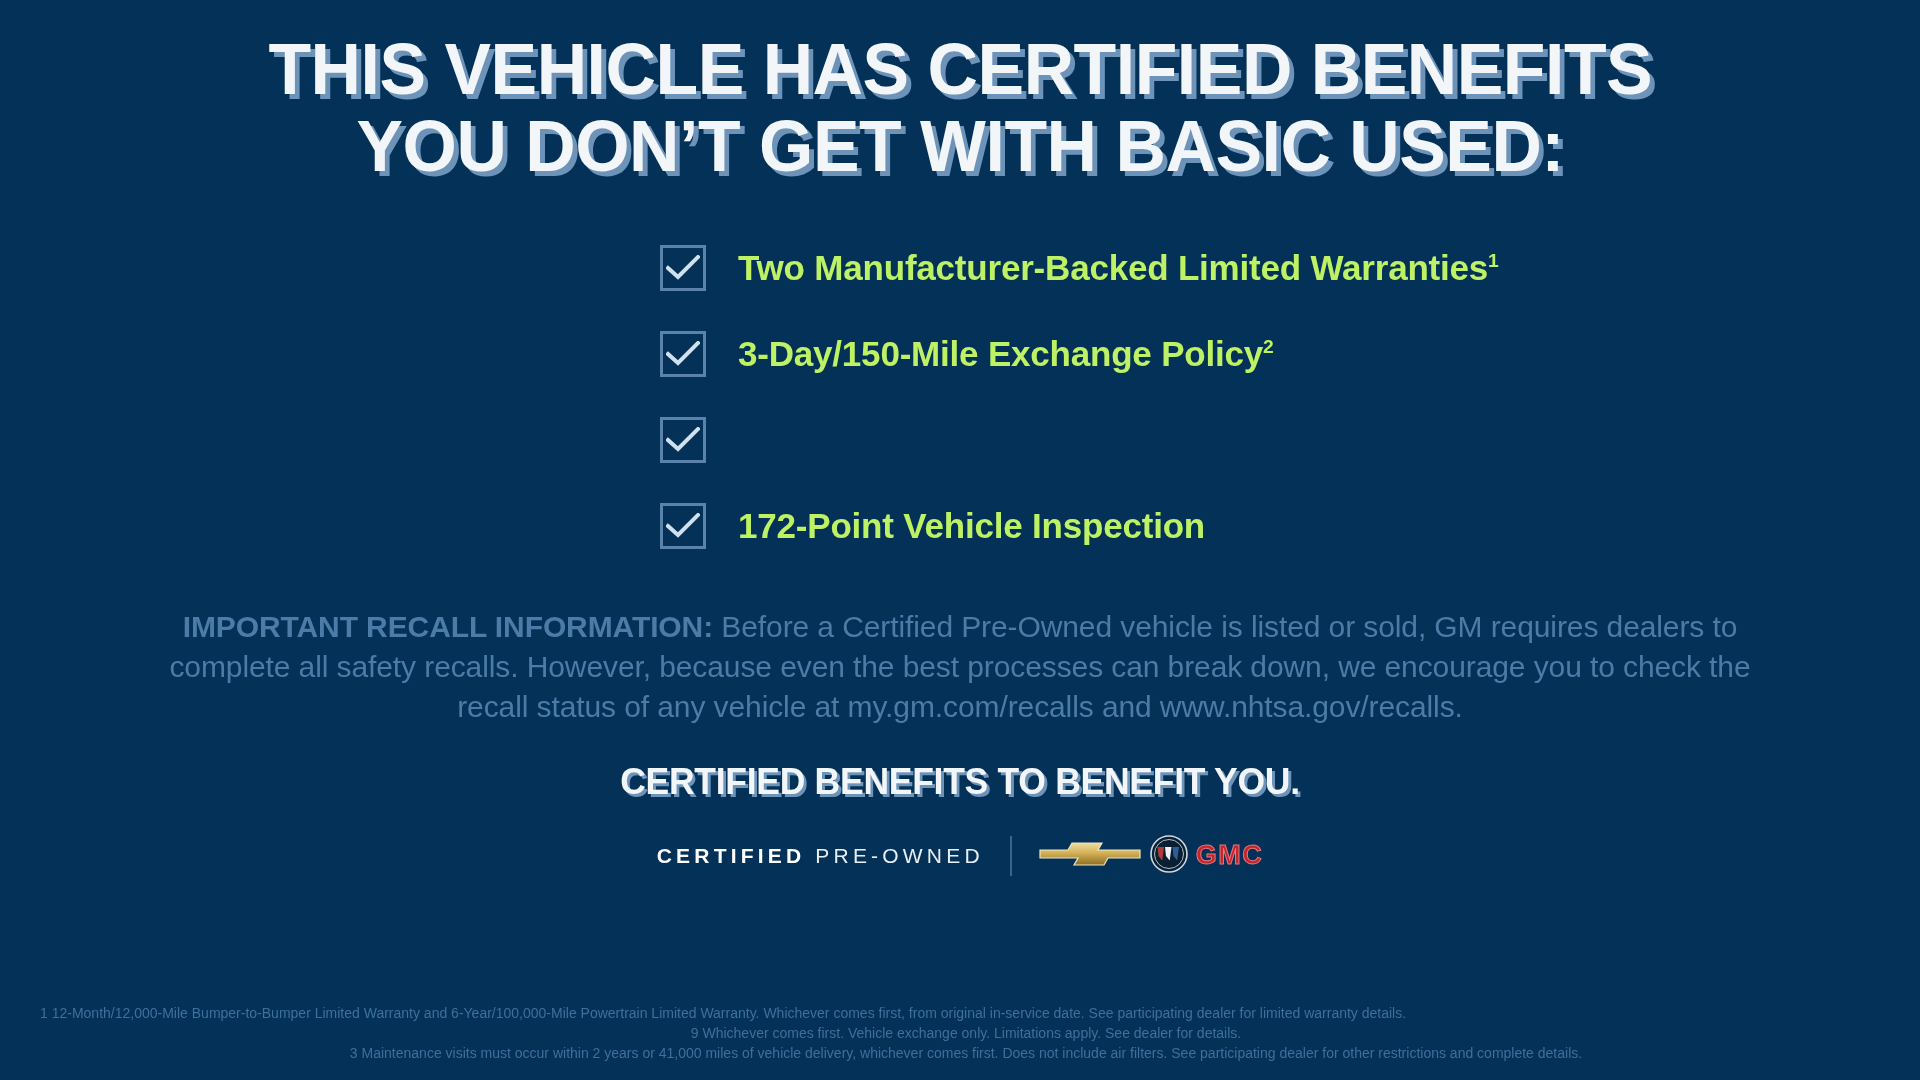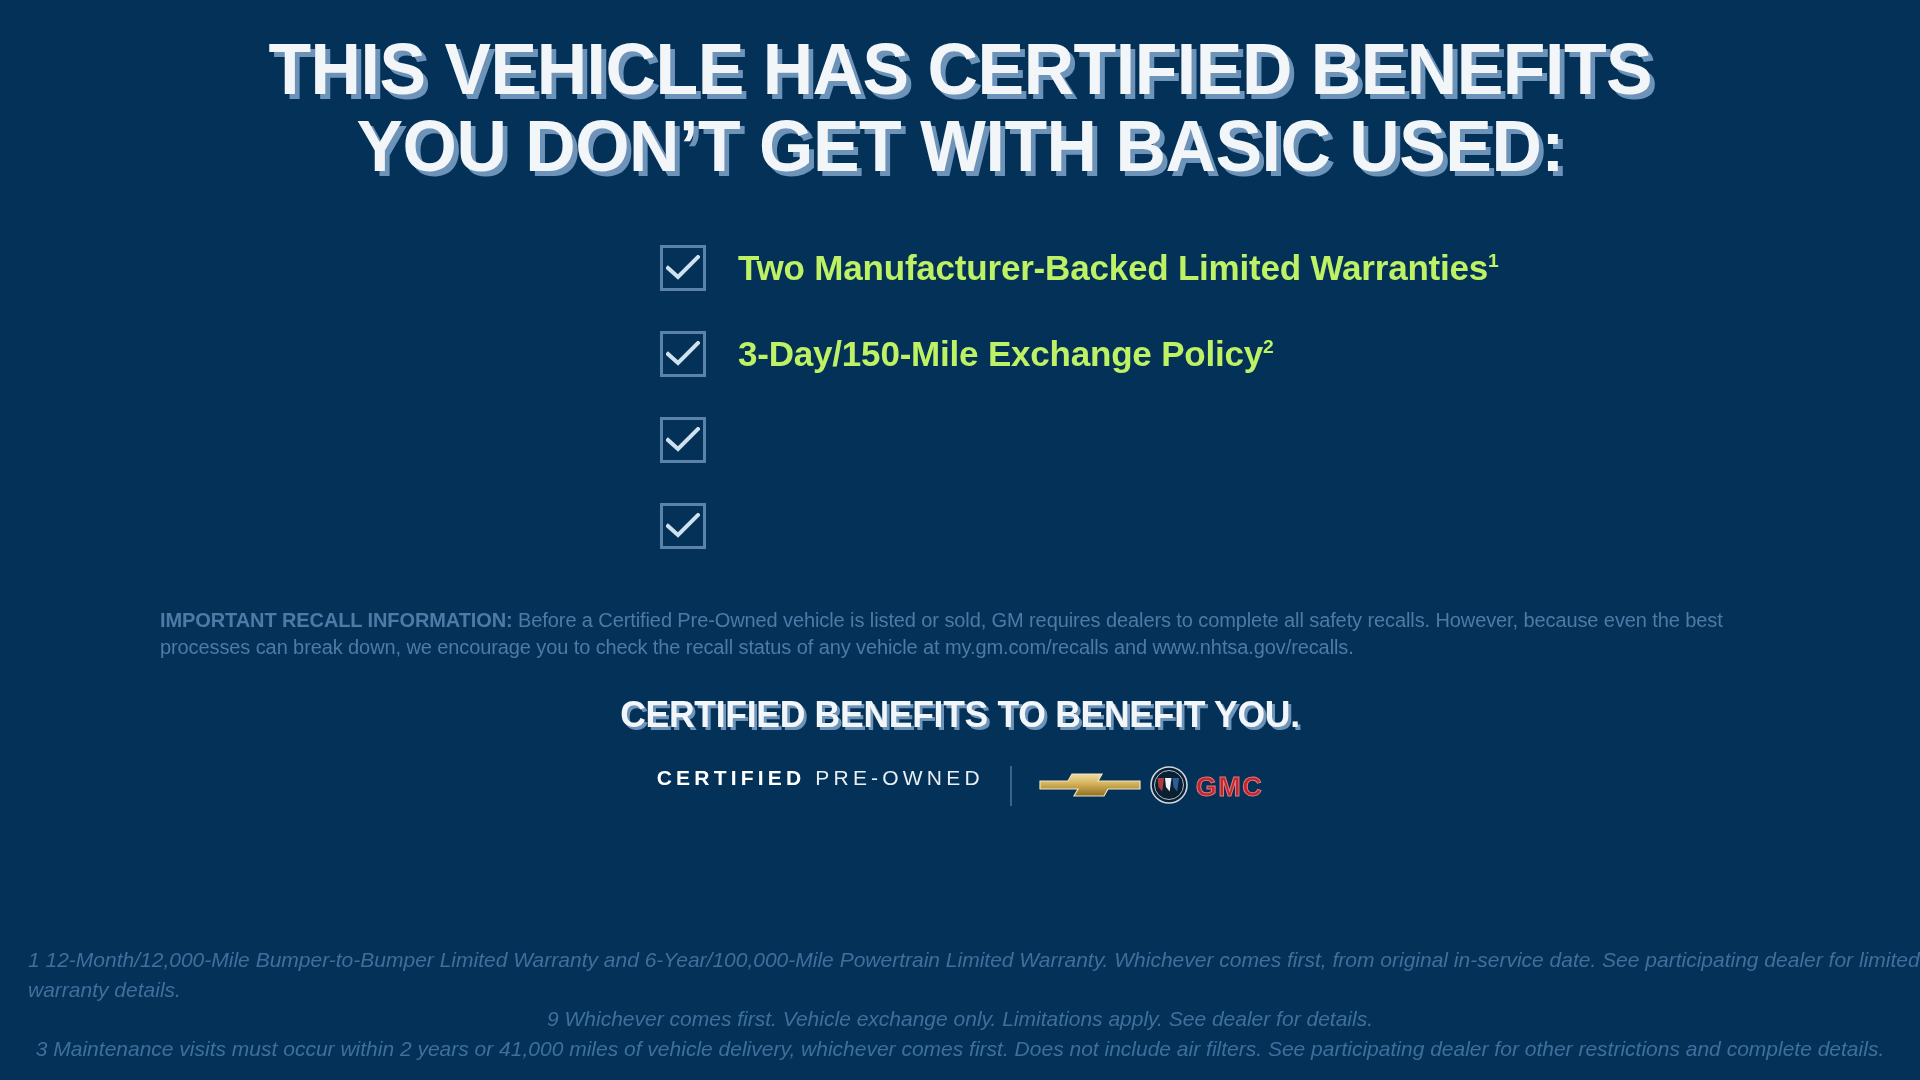--- a/index.html
+++ b/index.html
@@ -80,23 +80,23 @@
   .benefit-label sup {
     font-size: 0.55em;
     vertical-align: super;
     font-weight: bold;
   }
 
   
   .recall {
     margin-top: 38px;
     width: 1600px;
-    text-align: left;
+    text-align: center;
     color: #4c7ba7;
-    font-size: 20px;
+    font-size: 30px;
     line-height: 1.33;
     letter-spacing: -0.1px;
   }
   .recall b {
     color: #4c7ba7;
     font-weight: bold;
   }
 
   
   .tagline {
@@ -106,21 +106,21 @@
     font-size: 37px;
     letter-spacing: -0.3px;
     text-shadow: 3px 3px 0 #6d93b9;
     transform: scaleX(0.96);
   }
 
   
   .logo-bar {
     margin-top: 30px;
     display: flex;
-    align-items: flex-start;
+    align-items: center;
     height: 46px;
   }
   .cpo-word {
     color: #ffffff;
     font-size: 21px;
     letter-spacing: 4.2px;
     font-weight: bold;
   }
   .cpo-word-light {
     color: #e8eef3;
@@ -137,28 +137,27 @@
   }
   .brand-logos {
     display: flex;
     align-items: center;
     gap: 8px;
   }
 
   
   .footnotes {
     position: absolute;
-    left: 0;
+    left: 12px;
     right: 0;
     bottom: 16px;
     text-align: center;
     color: #3f6f9c;
-    font-size: 21px;
+    font-size: 14px;
     line-height: 1.42;
-    font-style: italic;
   }
   .footnote-1 { text-align: left; padding-left: 28px; }
   .footnote-2 { text-align: center; }
   .footnote-3 { text-align: center; }
 </style>
 </head>
 <body>
 
 <div class="slide">
 
@@ -194,20 +193,21 @@
         </svg>
       </span>
     </div>
 
     <div class="benefit-row">
       <span class="checkbox">
         <svg width="34" height="26" viewBox="0 0 34 26" aria-hidden="true">
           <path d="M2 13 L12 22 L32 2" fill="none" stroke="#cfe0ee" stroke-width="4" stroke-linecap="square"></path>
         </svg>
       </span>
+      <span class="benefit-label"><span>172-Point Vehicle Inspection</span><sup></sup></span>
     </div>
 
   </div>
 
   <div class="recall">
     <b>IMPORTANT RECALL INFORMATION:</b><span> Before a Certified Pre-Owned vehicle is listed or sold, GM requires dealers to complete all safety recalls. However, because even the best processes can break down, we encourage you to check the recall status of any vehicle at my.gm.com/recalls and www.nhtsa.gov/recalls.</span>
   </div>
 
   <div class="tagline">CERTIFIED BENEFITS TO BENEFIT YOU.</div>
 

